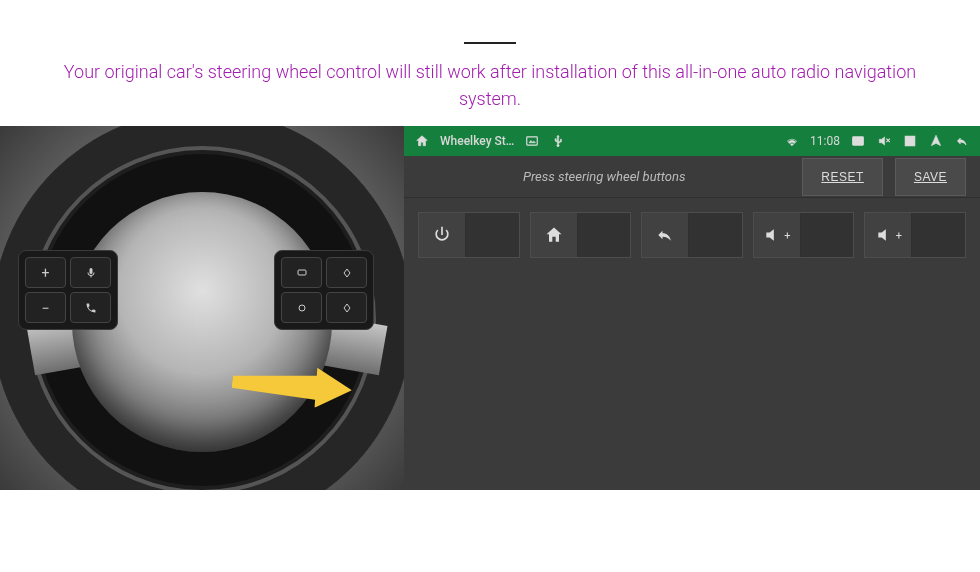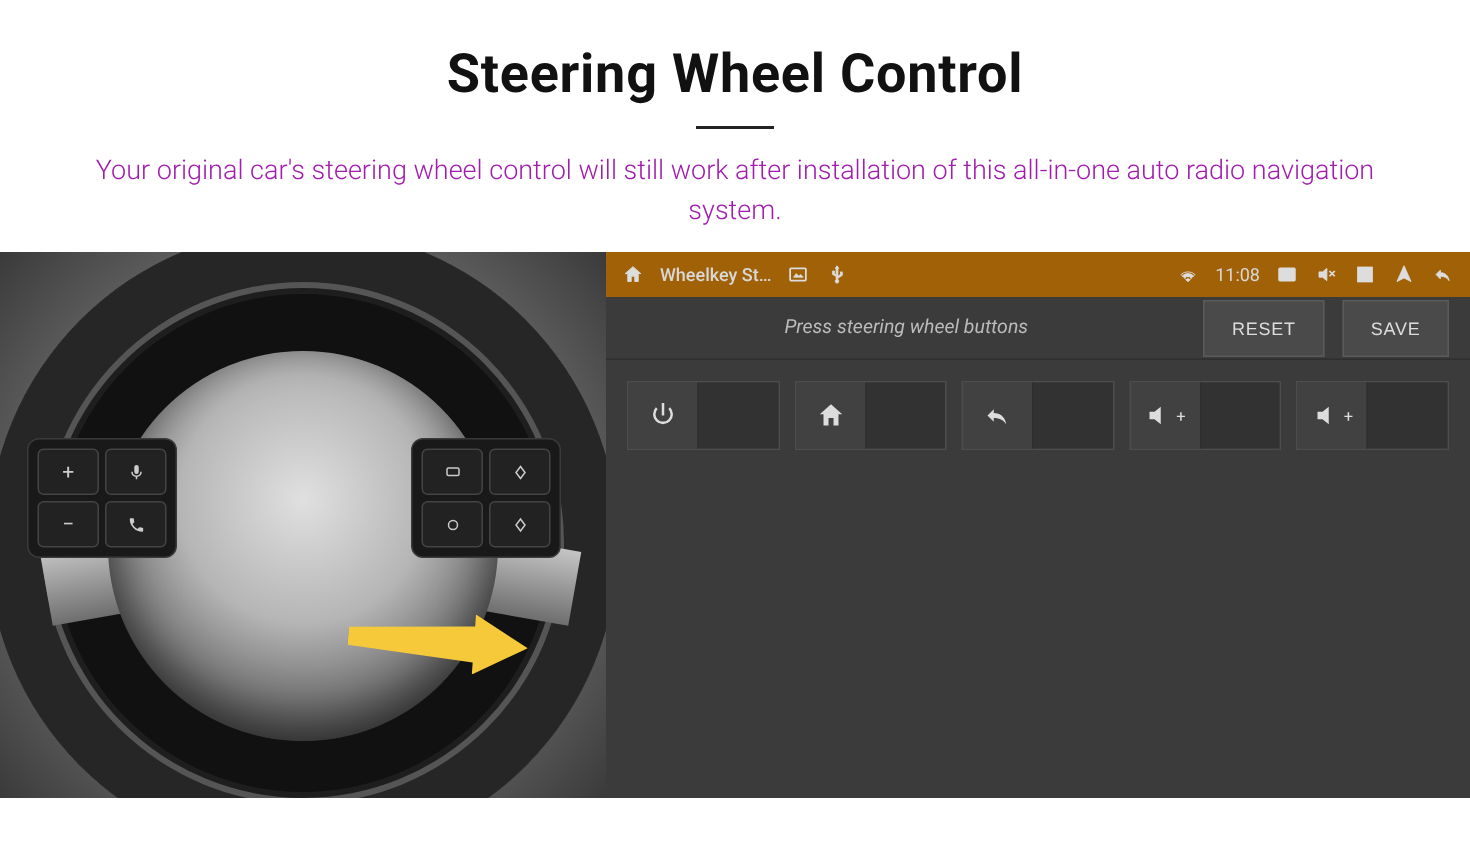--- a/index.html
+++ b/index.html
@@ -17,29 +17,29 @@
   .wheel-spoke-l { left: 30px; transform: rotate(-10deg); }
   .wheel-spoke-r { right: 20px; transform: rotate(10deg); }
   .btn-pad { position: absolute; width: 100px; height: 80px; border-radius: 8px; background: #191919; border: 1px solid #3a3a3a; display: grid; grid-template-columns: 1fr 1fr; grid-template-rows: 1fr 1fr; gap: 4px; padding: 6px; }
   .btn-pad.left { left: 18px; top: 124px; }
   .btn-pad.right { left: 274px; top: 124px; }
   .pad-btn { background: #222; border: 1px solid #444; border-radius: 4px; display: flex; align-items: center; justify-content: center; color: #ccc; font-size: 14px; }
   .arrow { position: absolute; left: 232px; top: 240px; }
   .arrow-shaft { width: 120px; height: 40px; background: #f5c939; clip-path: polygon(0 35%, 70% 20%, 70% 0, 100% 50%, 70% 100%, 70% 80%, 0 65%); transform: rotate(4deg); filter: drop-shadow(0 2px 2px rgba(0,0,0,.4)); }
   
   .screen-pane { width: 576px; height: 100%; background: #3b3b3b; display: flex; flex-direction: column; }
-  .status-bar { height: 30px; background: #a16207; display: flex; align-items: center; color: #d8d8d8; font-size: 12px; padding: 0 10px; gap: 10px; }
+  .status-bar { height: 30px; background: #15803d; display: flex; align-items: center; color: #d8d8d8; font-size: 12px; padding: 0 10px; gap: 10px; }
   .status-left { display: flex; align-items: center; gap: 10px; }
   .status-spacer { flex: 1; }
   .status-ico { display: inline-flex; align-items: center; justify-content: center; width: 16px; height: 16px; color: #ddd; }
   .status-ico svg { width: 14px; height: 14px; fill: currentColor; stroke: currentColor; }
   .app-title { font-weight: 500; }
   .config-bar { height: 42px; display: flex; align-items: center; padding: 0 14px; gap: 12px; color: #bbb; font-size: 13px; border-bottom: 1px solid #2f2f2f; }
   .config-text { flex: 1; text-align: center; font-style: italic; }
-  .cfg-btn { background: #4a4a4a; border: 1px solid #5a5a5a; color: #ddd; font-size: 12px; height: 38px; padding: 0 18px; letter-spacing: 0.5px; cursor: pointer; }
+  .cfg-btn { background: #4a4a4a; border: 1px solid #5a5a5a; color: #ddd; font-size: 12px; height: 38px; padding: 0 18px; letter-spacing: 0.5px; cursor: pointer; text-decoration: underline; }
   .map-grid { display: flex; gap: 10px; padding: 14px 14px 0; }
   .map-cell { width: 104px; height: 46px; background: #3f3f3f; border: 1px solid #4d4d4d; position: relative; display: flex; }
   .map-cell .icon-part { width: 46px; height: 100%; display: flex; align-items: center; justify-content: center; background: #414141; color: #ddd; }
   .map-cell .slot-part { flex: 1; border-left: 1px solid #2f2f2f; background: #323232; }
   .map-cell svg { width: 20px; height: 20px; fill: #ddd; }
   .screen-rest { flex: 1; }
 </style>
 </head>
 <body>
 
@@ -59,21 +59,20 @@
         <path d="M4 9v6h4l5 4V5L8 9H4z"></path>
       </symbol>
     <symbol id="i-wifi" viewBox="0 0 24 24">
         <path d="M12 20l2-2a3 3 0 0 0-4 0zM4 12l2 2a9 9 0 0 1 12 0l2-2a12 12 0 0 0-16 0zM8 16l2 2a6 6 0 0 1 4 0l2-2a6 6 0 0 0-8 0z" fill-opacity=".0"></path>
         <path d="M12 18a2 2 0 1 1 0 0zM12 20l2.1-2.1a3 3 0 0 0-4.2 0L12 20zm-6.4-6.4 2.1 2.1a6 6 0 0 1 8.5 0l2.1-2.1a9 9 0 0 0-12.7 0z"></path>
       </symbol>
   </defs>
 </svg>
 
 <div class="header-area">
-  <div class="title">Steering Wheel Control</div>
   <div class="title-underline"></div>
   <div class="subtitle">Your original car's steering wheel control will still work after installation of this all-in-one auto radio navigation system.</div>
 </div>
 
 <div class="content-row">
 
   <div class="wheel-pane">
     <div class="wheel-outer"></div>
     <div class="wheel-spoke-l"></div>
     <div class="wheel-spoke-r"></div>

